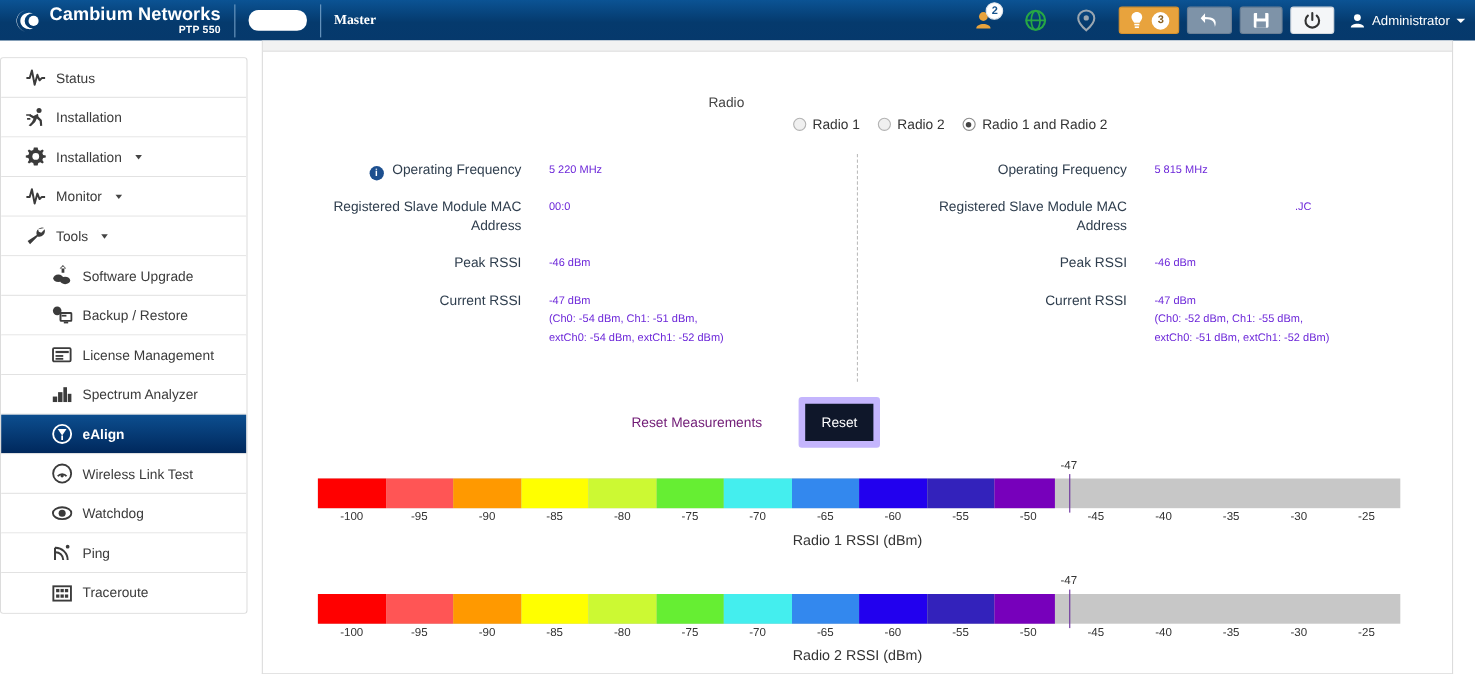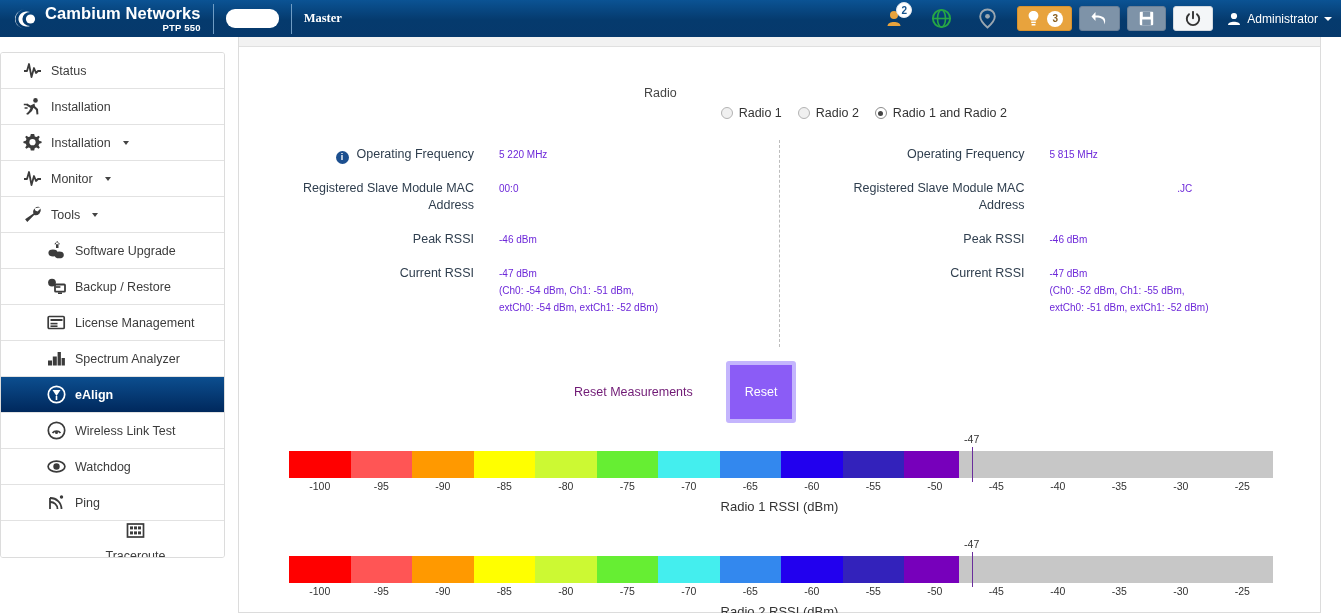--- a/index.html
+++ b/index.html
@@ -56,21 +56,21 @@
     position:absolute; left:0; top:15px; width:225px;
     border:1px solid #dcdcdc; border-radius:3px; background:#fff;
     overflow:hidden;
   }
   .nav-item {
     display:flex; align-items:center; height:36px;
     border-bottom:1px solid #e2e2e2;
     font-size:12.5px; color:#3b3b3b; padding-left:22px; gap:9px;
     background:#fff;
   }
-  .nav-item:last-child { border-bottom:none;flex-direction:column; }
+  .nav-item:last-child { border-bottom:none; }
   .nav-item.sub { padding-left:46px; }
   .nav-item.active { background:linear-gradient(to bottom,#0c4e8f,#00285c); color:#fff; font-weight:bold; }
   .nav-ico { width:19px; height:19px; display:flex; align-items:center; justify-content:center; flex:none; }
   .caret { border-left:3.5px solid transparent; border-right:3.5px solid transparent; border-top:4.5px solid #444; display:inline-block; margin-left:3px; }
 
   
   #content {
     position:absolute; left:238px; top:0px; width:1083px; height:576px;
     border:1px solid #dcdcdc; border-top:none; background:#fff;
   }
@@ -106,23 +106,23 @@
     background:#1c4f8f; color:#fff; font-size:9px; font-weight:bold;
     align-items:center; justify-content:center; margin-right:8px;
     position:relative; top:2px;
   }
   .mac-right { display:inline-block; width:100%; text-align:center; }
 
   
   #reset-row { display:flex; align-items:center; margin-top:6px; padding-left:335px; gap:33px; }
   #reset-label { font-size:12.5px; color:#701a75; }
   #reset-btn {
-    background:#8b5cf6; color:#fff; border:4px solid #c4b5fd;
+    background:#0f172a; color:#fff; border:6px solid #c4b5fd;
     font-size:12.5px; font-family:"Liberation Sans", sans-serif;
-    padding:20px 15px; border-radius:3px; cursor:pointer;
+    padding:10px 15px; border-radius:3px; cursor:pointer;
   }
 
   
   .chart { position:relative; margin-top:10px; height:95px; }
   .bar-wrap { position:absolute; left:50px; top:18px; width:984px; height:27px; }
   .bar-track { position:absolute; left:0; top:0; width:100%; height:27px; background:#c7c7c7; }
   .seg { position:absolute; top:0; height:27px; }
   .marker-line { position:absolute; top:-4px; width:1px; height:35px; background:#6a2e9c; }
   .marker-text { position:absolute; top:-18px; font-size:10.5px; color:#333; transform:translateX(-50%); }
   .ticks { position:absolute; left:50px; top:47px; width:984px; height:14px; }

